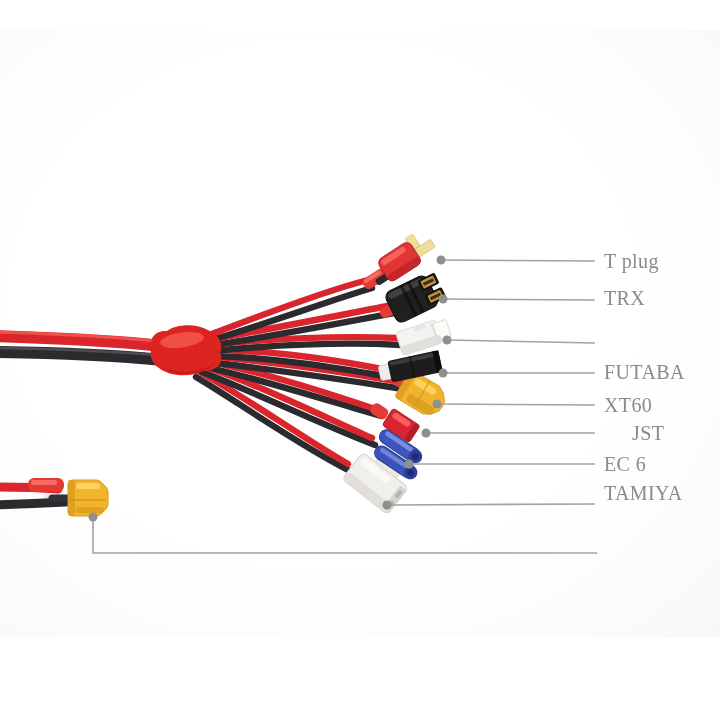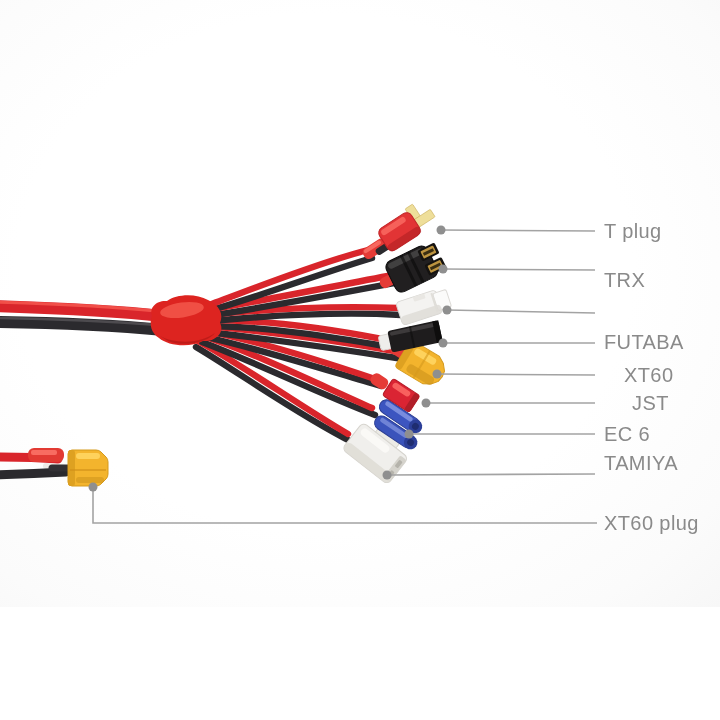--- a/index.html
+++ b/index.html
@@ -1,19 +1,20 @@
 <!DOCTYPE html>
 <html style="--label_text: #8a8a8a; --leader_line: #a3a3a3; --leader_dot: #8f8f8f; --wire_red: #d9252b; --wire_black: #2b2a2e; --junction_red: #dd2420; --t_plug_red: #e23435; --t_plug_pins: #eede9a; --trx_black: #211f20; --trx_pins: #bd9440; --tamiya_mini_white: #f4f3f1; --futaba_black: #1e1c1d; --xt60_yellow: #f3b42d; --jst_red: #da2433; --ec3_blue: #3c55c0; --tamiya_white: #f0efec;"><head>
 <meta charset="utf-8">
 <style>
   html,body{margin:0;padding:0;background:#fff;}
   .stage{
     position:relative;width:720px;height:607px;overflow:hidden;
     background:radial-gradient(ellipse at 45% 45%, #ffffff 55%, #fbfbfb 85%, #f7f7f7 100%);
-    font-family:Liberation Sans, sans-serif;
+    font-family:Liberation Serif, serif;
+    margin-top:30px;
   }
   .stage svg{position:absolute;left:0;top:0;}
   .label{
     position:absolute;
     font-size:20px;line-height:24px;letter-spacing:.4px;
     color:var(--label_text,#8a8a8a);
     white-space:nowrap;user-select:none;
   }
   
   .w-red{stroke:var(--wire_red,#d9252b);fill:none;stroke-linecap:round;}
@@ -192,20 +193,19 @@
       <circle class="ldot" cx="443" cy="343" r="4.5"></circle>
       <circle class="ldot" cx="437" cy="374" r="4.5"></circle>
       <circle class="ldot" cx="426" cy="403" r="4.5"></circle>
       <circle class="ldot" cx="409" cy="434" r="4.5"></circle>
       <circle class="ldot" cx="387" cy="475" r="4.5"></circle>
       <circle class="ldot" cx="93" cy="487" r="4.5"></circle>
     </g>
   </svg>
 
   <div class="label" style="left:604px;top:219px">T plug</div>
-  <div class="label" style="left:604px;top:268px">TRX</div>
+  <div class="label" style="left:604px;top:256px">TRX</div>
   <div class="label" style="left:604px;top:330px">FUTABA</div>
-  <div class="label" style="left:624px;top:363px">XT60</div>
+  <div class="label" style="left:604px;top:363px">XT60</div>
   <div class="label" style="left:632px;top:391px">JST</div>
   <div class="label" style="left:604px;top:422px">EC 6</div>
   <div class="label" style="left:604px;top:451px">TAMIYA</div>
-  <div class="label" style="left:604px;top:511px">XT60 plug</div>
 </div>
 
 </body></html>

